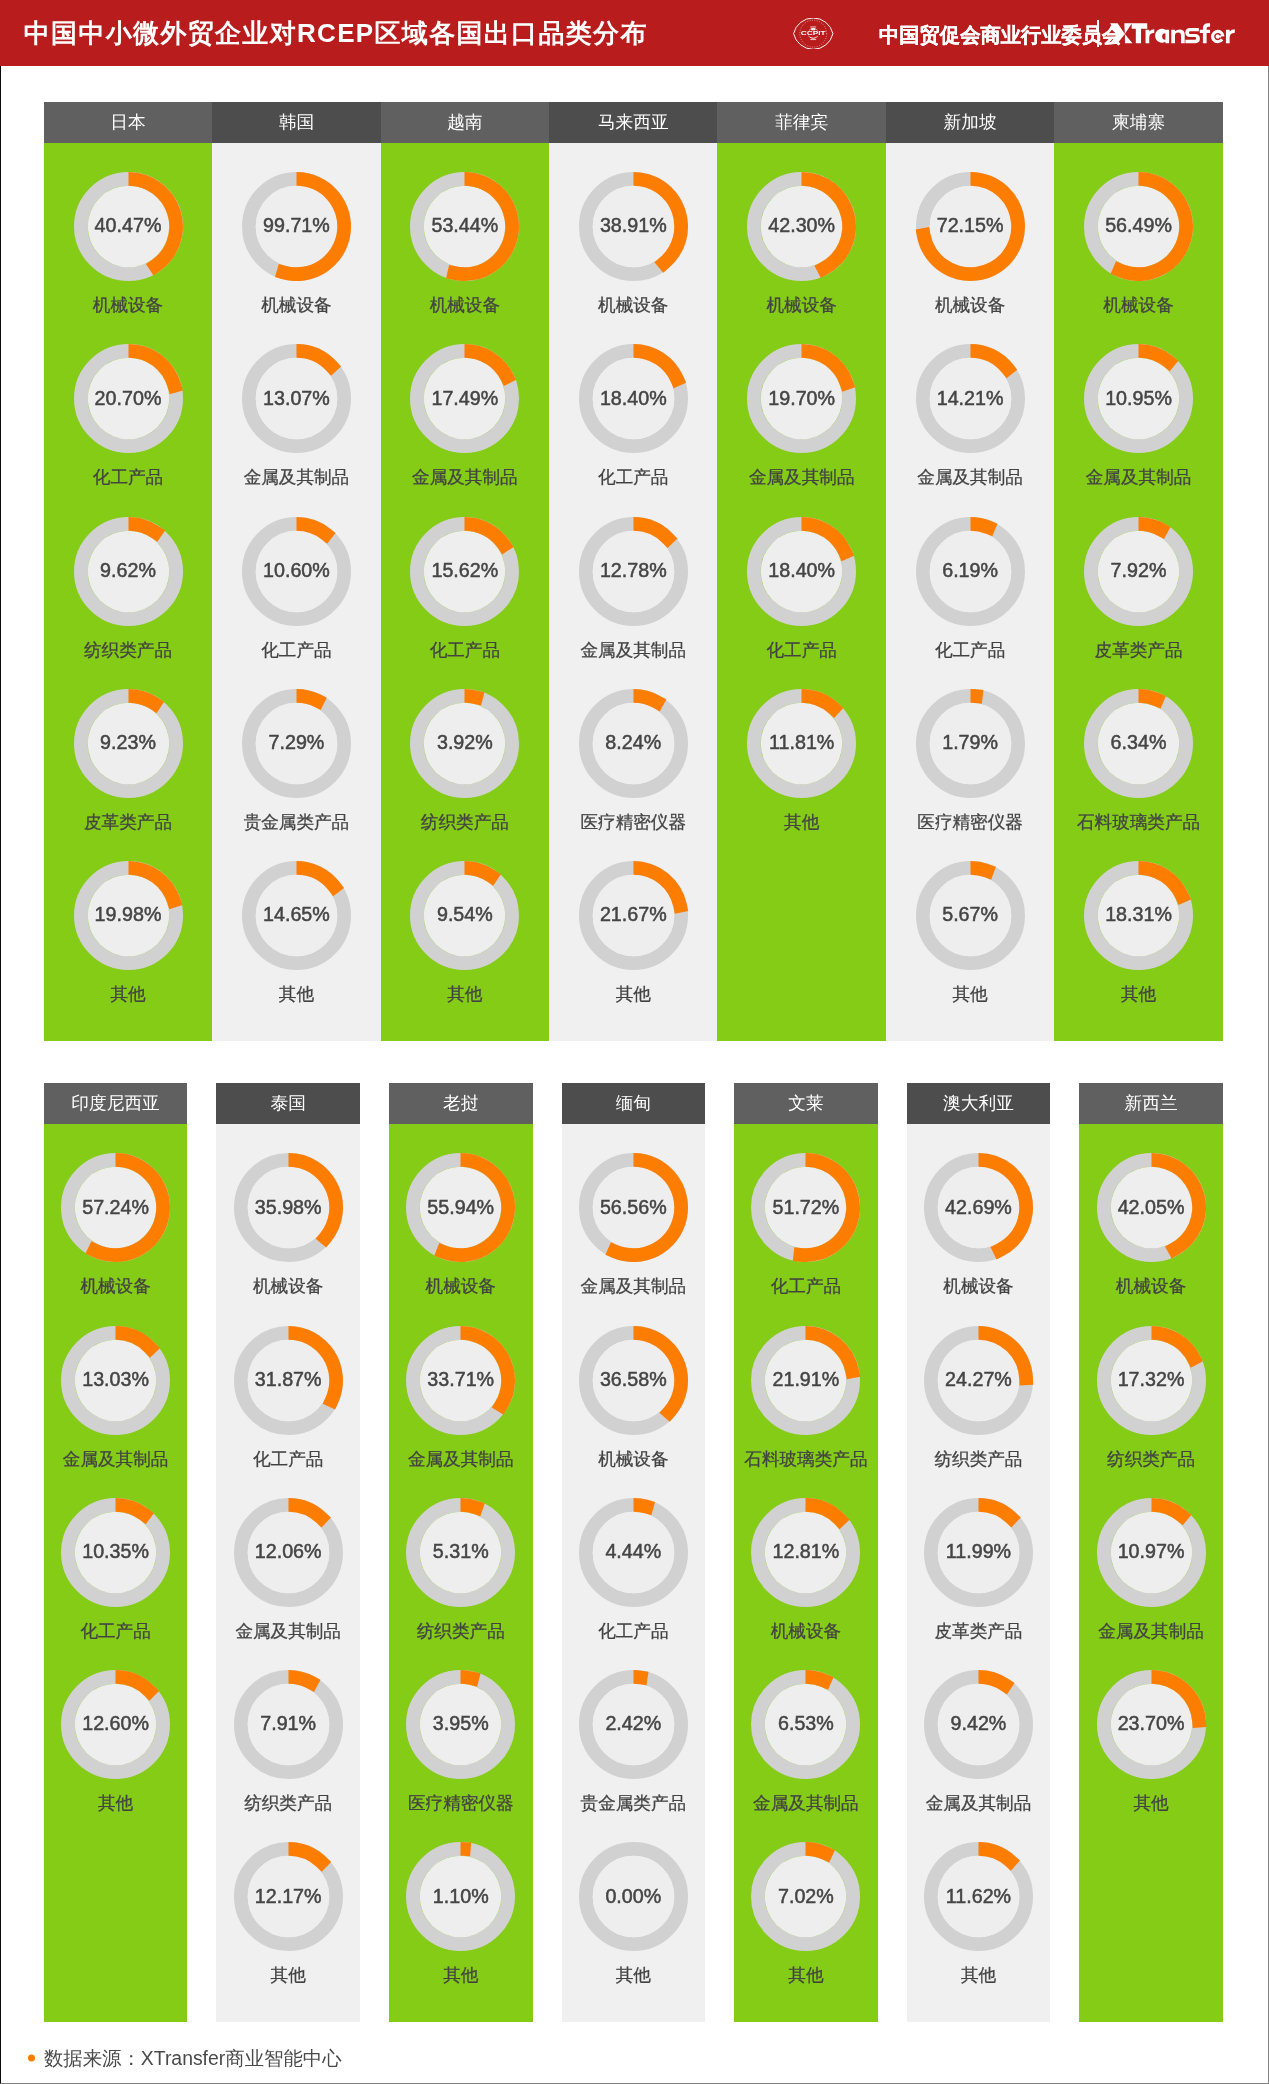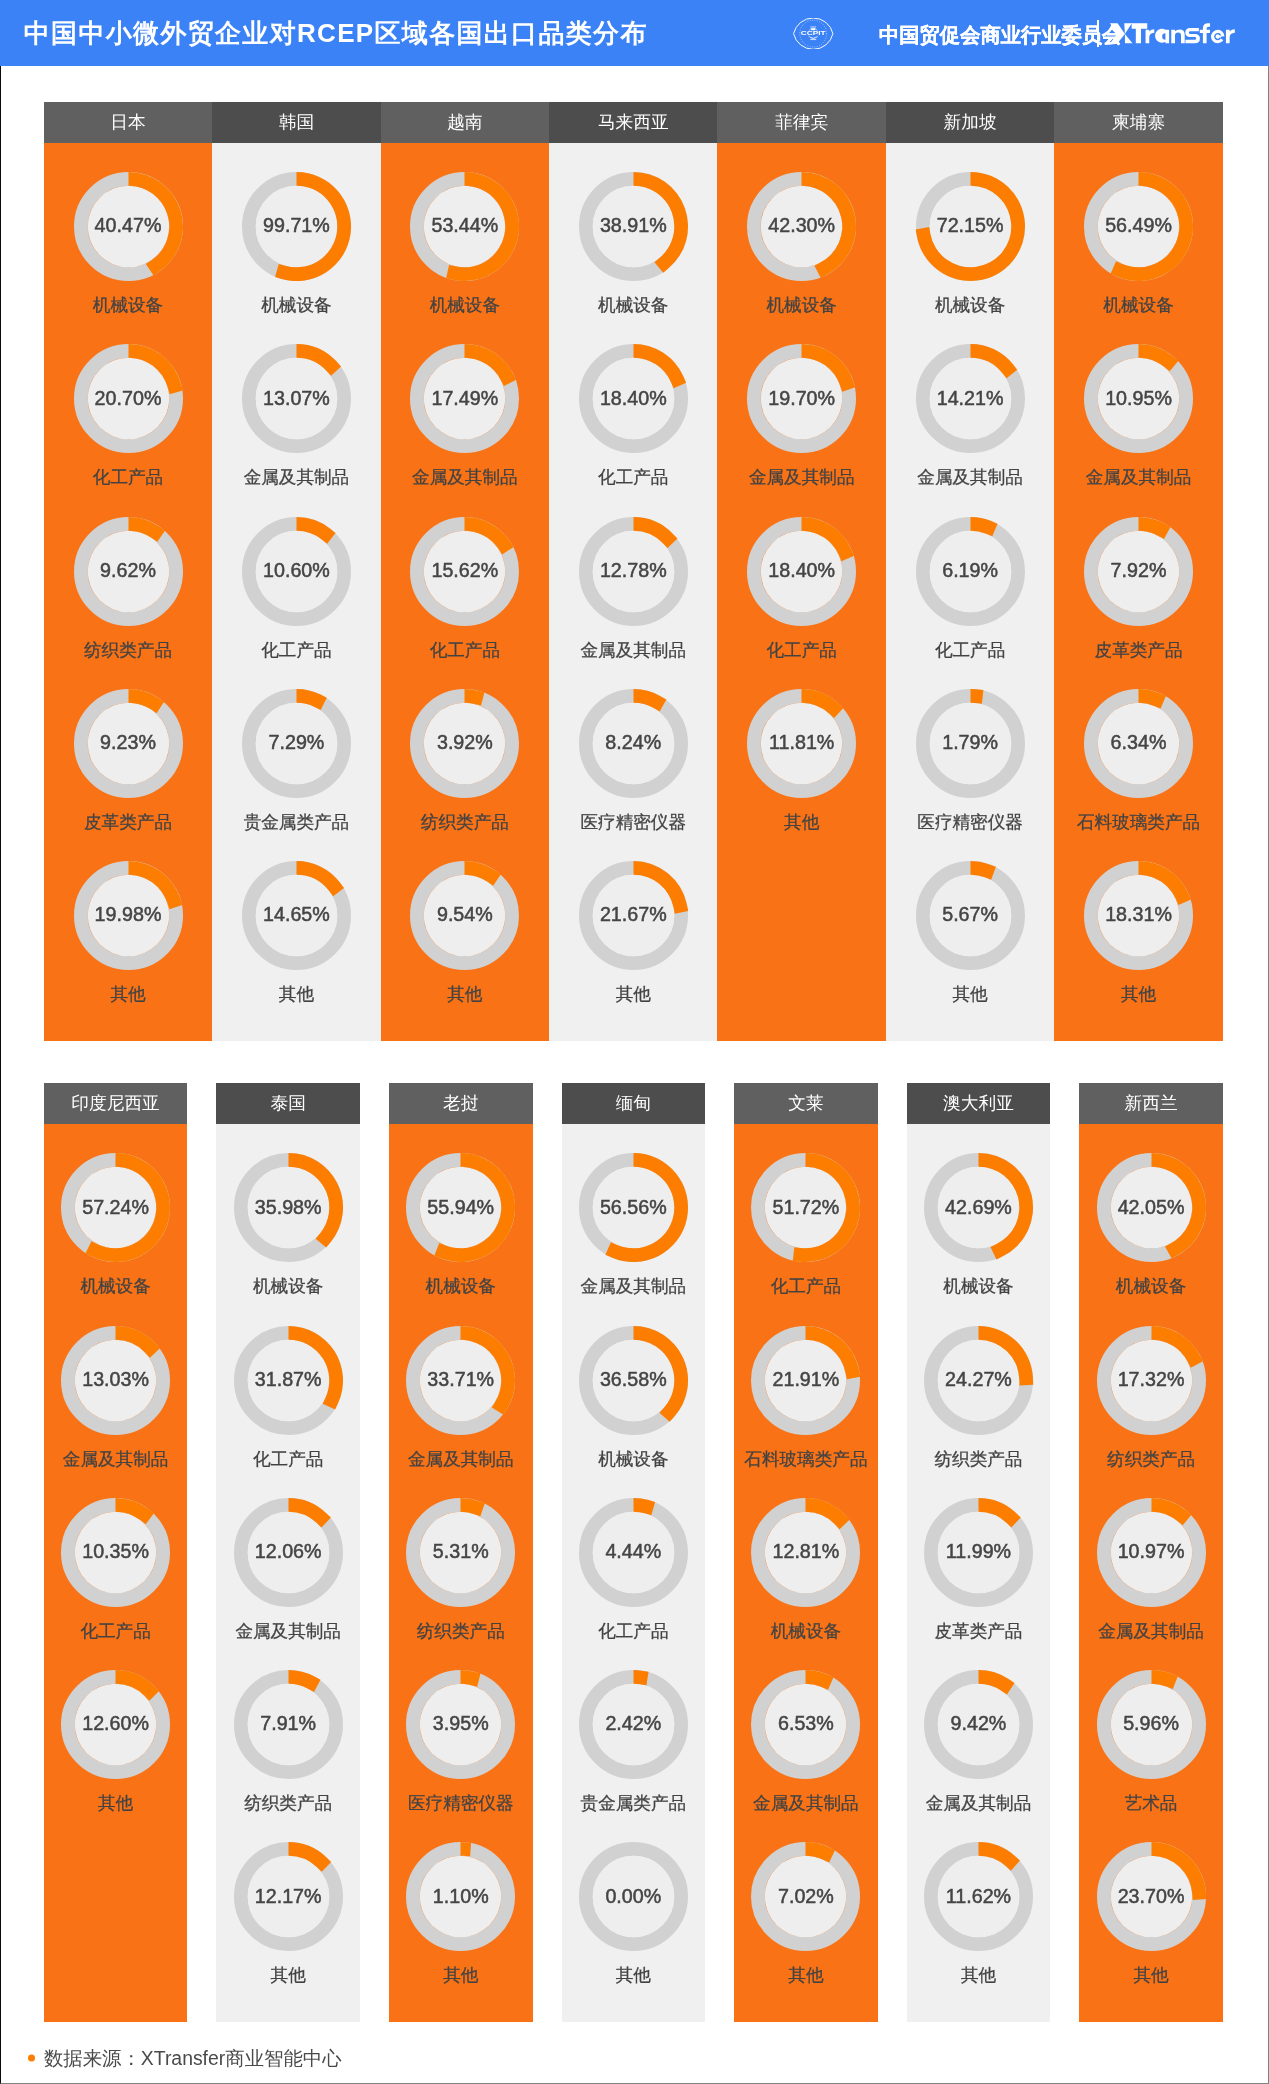--- a/index.html
+++ b/index.html
@@ -2,36 +2,36 @@
 <html><head>
 <meta charset="utf-8">
 <title>RCEP</title>
 <style>
 
   html,body{margin:0;padding:0;background:#fff;}
   body{width:1269px;height:2084px;font-family:"Liberation Sans",sans-serif;overflow:hidden;-webkit-font-smoothing:antialiased;}
   #page{position:relative;width:1269px;height:2084px;}
 
   
-  .hdr{position:absolute;left:0;top:0;width:1269px;height:66px;background:#3b82f6;overflow:hidden;}
+  .hdr{position:absolute;left:0;top:0;width:1269px;height:66px;background:#b91c1c;overflow:hidden;}
   .hdr-title{position:absolute;left:23.8px;top:33.2px;transform:translateY(-50%);color:#fff;font-size:26px;font-weight:bold;white-space:nowrap;letter-spacing:1.32px;}
   .brand{position:absolute;left:0;top:0;width:1269px;height:66px;}
   .ccpit-logo{position:absolute;left:793px;top:18.2px;width:40.5px;height:31.3px;display:block;}
   .brand-cn{position:absolute;left:879px;top:35.2px;transform:translateY(-50%);color:#fff;font-size:20.3px;font-weight:bold;white-space:nowrap;-webkit-text-stroke:0.22px #fff;}
   .vsep{position:absolute;left:1097px;top:20.3px;width:1.6px;height:27px;background:#fff;}
   .xt-logo{position:absolute;left:1109.5px;top:23.4px;width:126.6px;height:20.4px;display:block;}
 
   
   .content{position:absolute;left:0;top:66.2px;width:1269px;height:2017.8px;box-sizing:border-box;
            border-left:1.2px solid #0b0b0b;border-right:1.4px solid #828282;border-bottom:1.4px solid #828282;background:#fff;}
 
   .panel{position:absolute;left:42.8px;width:1179px;display:flex;}
   .panel.p1{top:35.5px;}
   .panel.p2{top:1016.8px;gap:29px;}
-  .col{width:168.43px;display:flex;flex-direction:column;background:#f97316;}
+  .col{width:168.43px;display:flex;flex-direction:column;background:#84cc16;}
   .col.alt{background:#F0F0F0;}
   .colhead{height:41.5px;background:#606060;color:#fff;font-size:17.7px;display:flex;align-items:center;justify-content:center;letter-spacing:0;padding-bottom:0.8px;box-sizing:border-box;}
   .col.alt .colhead{background:#4D4D4D;}
   .colbody{padding-top:28px;padding-bottom:8.5px;}
   .cell{height:172.25px;position:relative;}
   .donut{position:absolute;left:50%;top:0;margin-left:-55.5px;width:111px;height:111px;}
   .donut svg{display:block;}
   .pct{position:absolute;left:50%;top:54.2px;transform:translate(-50%,-50%);font-size:19.7px;color:#454545;white-space:nowrap;-webkit-text-stroke:0.5px #454545;}
   .lab{position:absolute;left:0;top:125.9px;width:100%;text-align:center;font-size:17.6px;color:#434343;white-space:nowrap;line-height:1;-webkit-text-stroke:0.28px #434343;}
 
@@ -865,31 +865,20 @@
                 </svg>
               </div>
               <div class="pct">10.97%</div>
               <div class="lab">金属及其制品</div>
             </div>
             <div class="cell">
               <div class="donut">
                 <svg width="111" height="111" viewBox="0 0 111 111">
                   <circle cx="55.5" cy="55.5" r="47.65" fill="none" stroke="#D1D1D1" stroke-width="13.700000000000003"></circle>
                   <circle cx="55.5" cy="55.5" r="40.8" fill="#EEEEEE"></circle>
-                  <path d="M55.500,1.000 A54.5,54.5 0 0 1 75.435,4.777 L70.424,17.527 A40.8,40.8 0 0 0 55.500,14.700 Z M75.435,4.777 L81.810,7.283 L76.799,20.033 L70.424,17.527 Z" fill="#FD7D00"></path>
-                </svg>
-              </div>
-              <div class="pct">5.96%</div>
-              <div class="lab">艺术品</div>
-            </div>
-            <div class="cell">
-              <div class="donut">
-                <svg width="111" height="111" viewBox="0 0 111 111">
-                  <circle cx="55.5" cy="55.5" r="47.65" fill="none" stroke="#D1D1D1" stroke-width="13.700000000000003"></circle>
-                  <circle cx="55.5" cy="55.5" r="40.8" fill="#EEEEEE"></circle>
                   <path d="M55.500,1.000 A54.5,54.5 0 0 1 109.818,51.053 L96.164,52.171 A40.8,40.8 0 0 0 55.500,14.700 Z M109.818,51.053 L110.377,57.880 L96.723,58.998 L96.164,52.171 Z" fill="#FD7D00"></path>
                 </svg>
               </div>
               <div class="pct">23.70%</div>
               <div class="lab">其他</div>
             </div>
           </div>
         </div>
       </div>
   </div>

